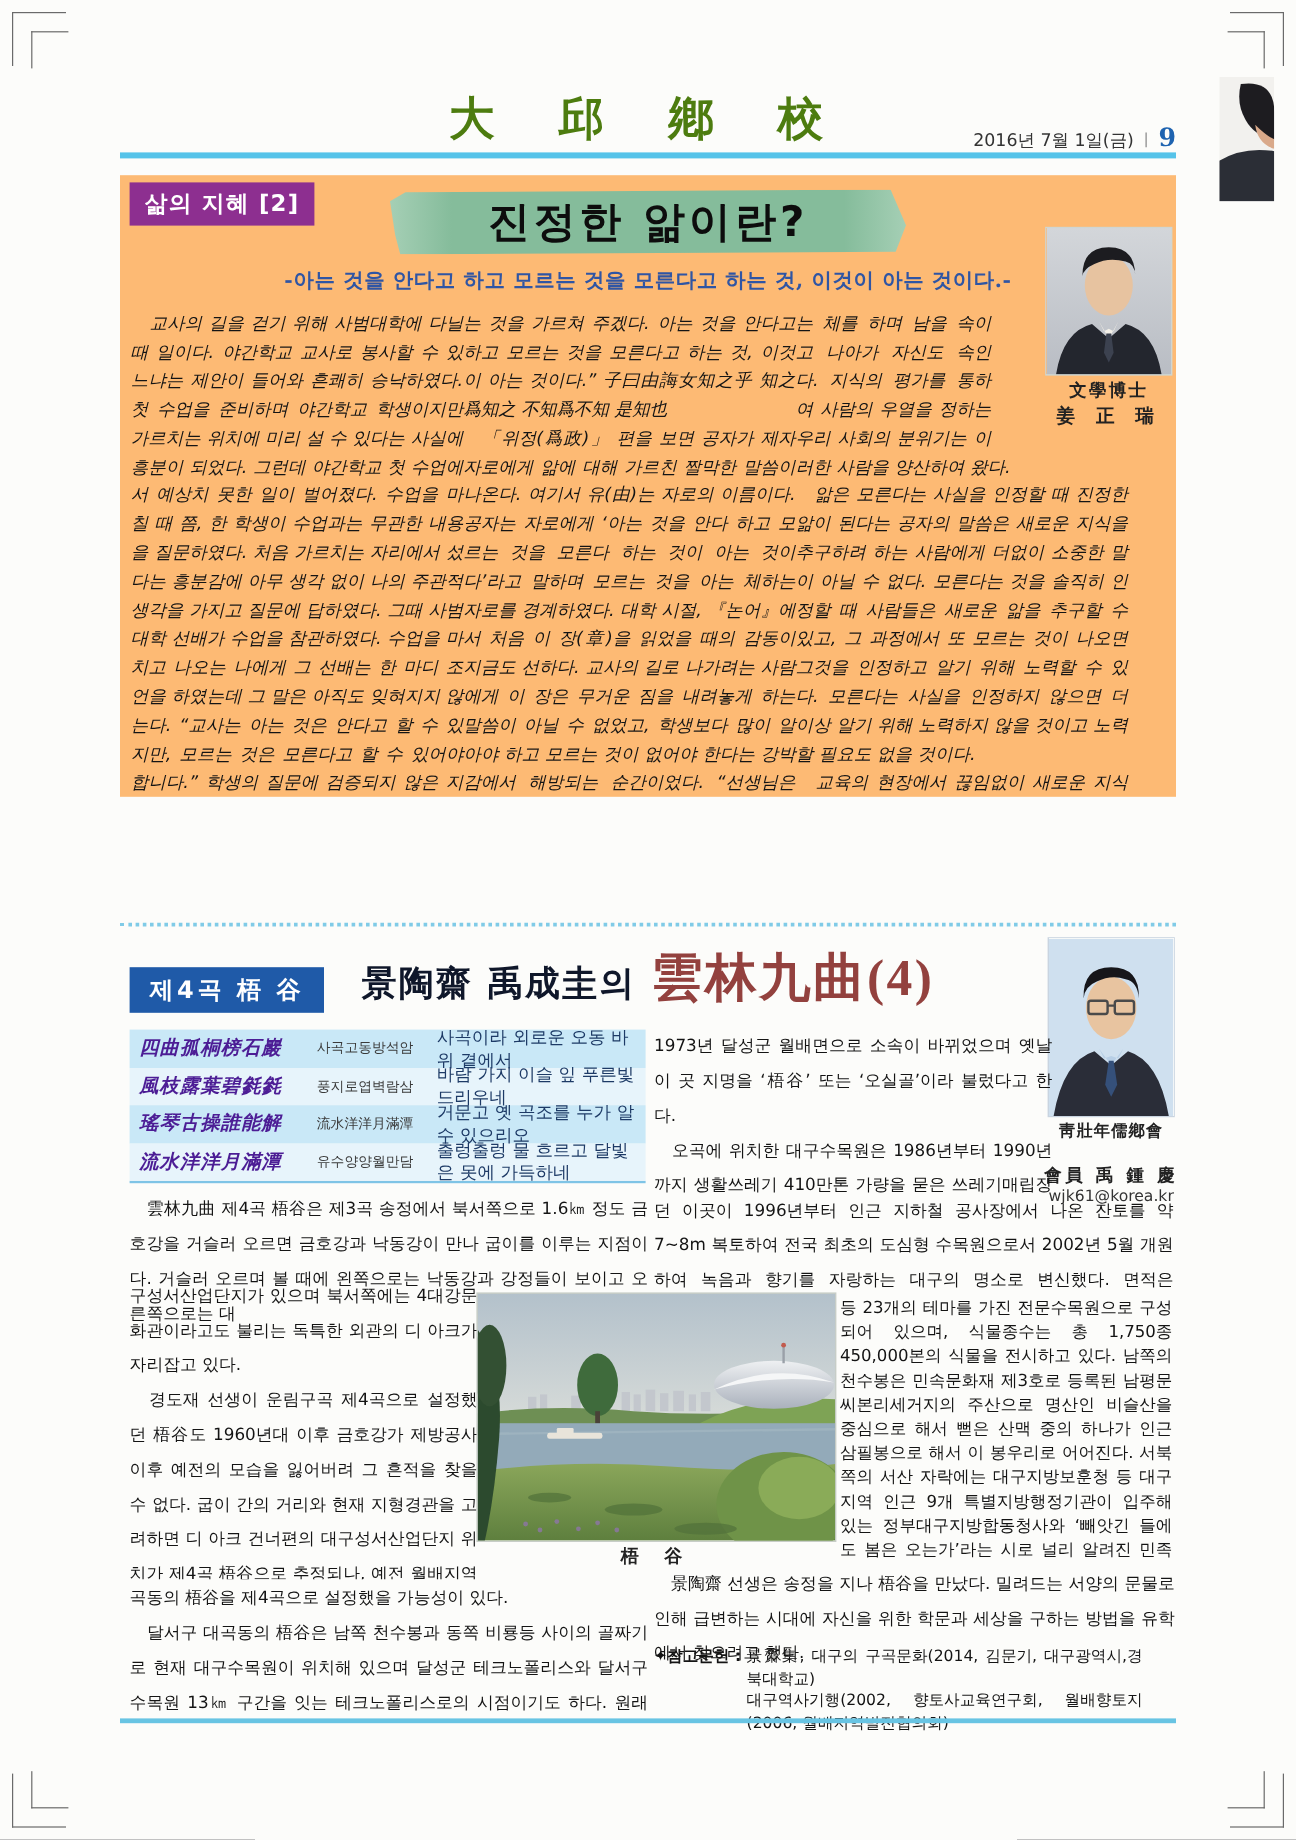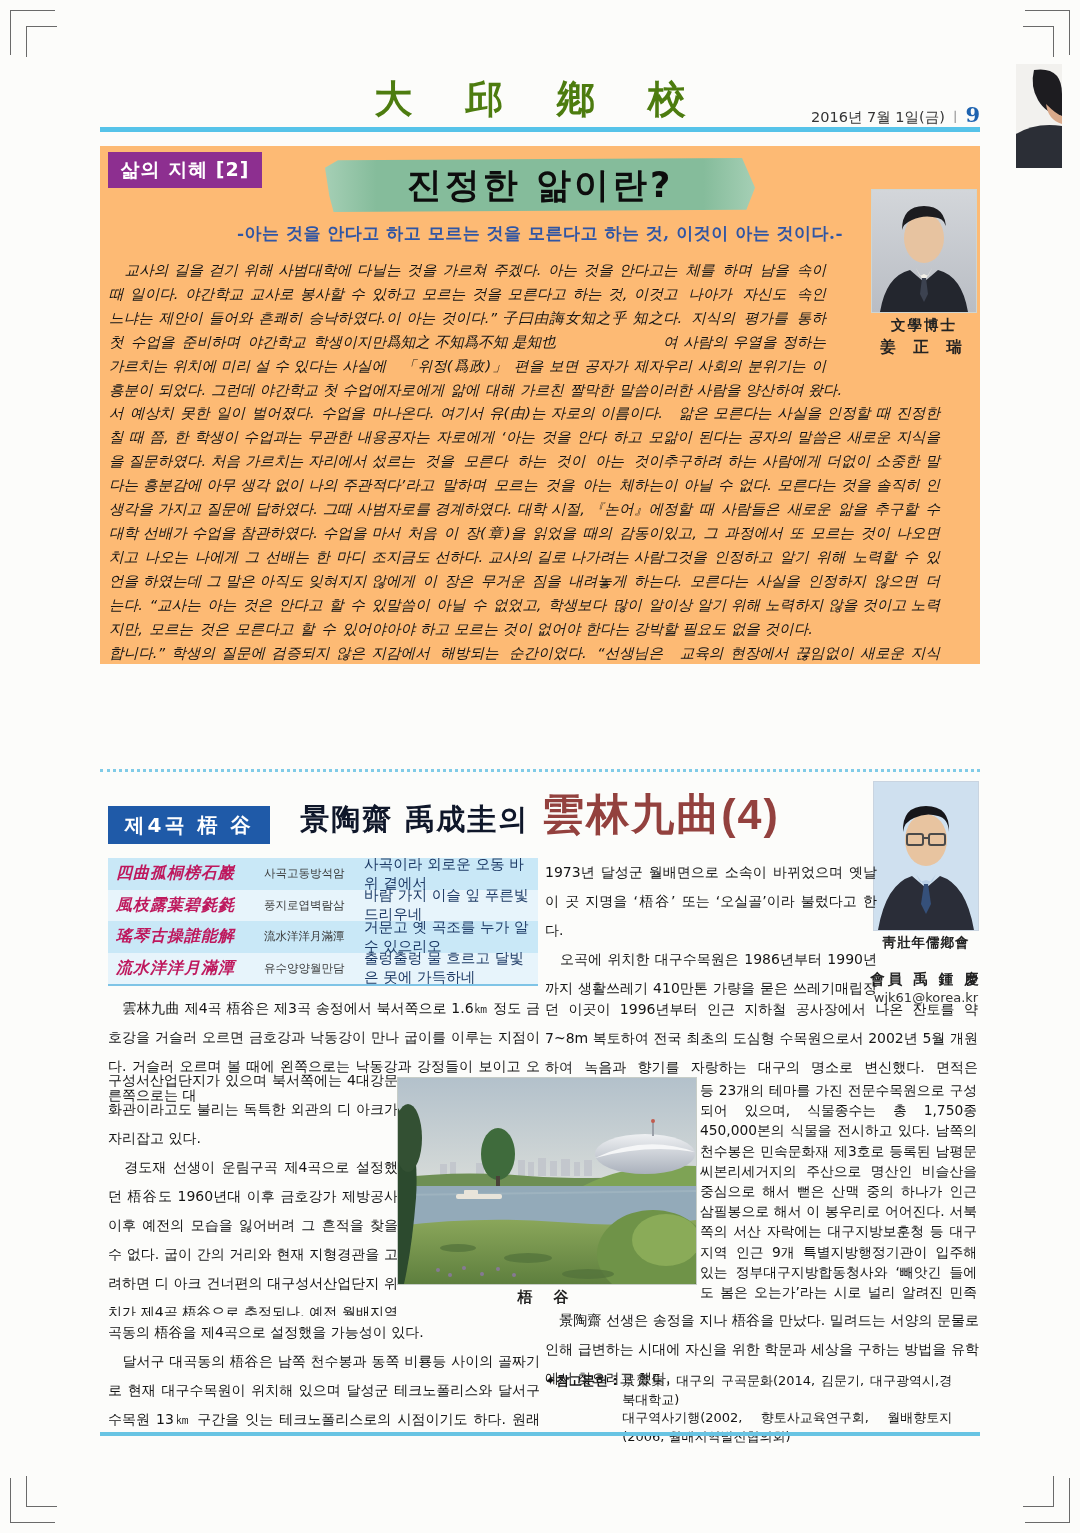--- a/index.html
+++ b/index.html
@@ -49,33 +49,33 @@
   .p1caps .l2{font-size:15.5px;font-weight:bold;letter-spacing:6px;margin-top:2px;}
 
   
   .divider{position:absolute;left:100px;top:769px;width:880px;border-top:3px dotted #80cbe7;}
 
   
   .badge2{position:absolute;left:108px;top:806px;width:162px;height:38px;background:#1f5aa8;color:#fff;
           font-weight:bold;font-size:20px;display:flex;align-items:center;justify-content:center;letter-spacing:3px;}
   .title2{position:absolute;left:260px;top:786px;width:560px;text-align:center;white-space:nowrap;}
   .t2pre{font-family:"DejaVu Serif","Liberation Serif",serif;font-size:29px;font-weight:bold;color:#0f172a;letter-spacing:2px;}
-  .t2main{font-family:Liberation Sans, sans-serif;font-size:43px;font-weight:bold;color:#93413e;margin-left:12px;letter-spacing:2px;}
+  .t2main{font-family:Liberation Serif, serif;font-size:43px;font-weight:bold;color:#93413e;margin-left:12px;letter-spacing:2px;}
   .portrait2{position:absolute;left:874px;top:782px;width:104px;height:148px;overflow:hidden;box-shadow:0 0 0 1px #c9d4e0;}
   .p2caps{position:absolute;left:856px;top:934px;width:140px;text-align:center;color:#222;}
   .p2caps .o{font-size:13.5px;font-weight:bold;letter-spacing:1px;}
   .p2caps .n{font-size:14.5px;font-weight:bold;letter-spacing:3px;margin-top:18px;}
   .p2caps .e{font-size:13px;color:#333;margin-top:1px;letter-spacing:0;}
 
   .poem{position:absolute;left:108px;top:858px;width:430px;border-bottom:2px solid #7fc4e6;}
   .poem-row{display:flex;align-items:center;height:31.5px;padding:0 8px;}
   .poem-row:nth-child(odd){background:#c9e8f7;}
   .poem-row:nth-child(even){background:#e7f4fb;}
   .hanja{width:148px;font-family:"DejaVu Serif","Liberation Serif",serif;font-weight:bold;font-style:italic;
-         color:#be185d;font-size:16px;letter-spacing:1px;}
+         color:#4c1d95;font-size:16px;letter-spacing:1px;}
   .reading{width:100px;font-size:11.5px;color:#3a3a3a;}
   .trans{flex:1;font-size:14.6px;color:#1d3a66;font-weight:500;}
 
   .a2txt{position:absolute;font-size:14px;line-height:29px;text-align:justify;color:#141414;white-space:pre-line;}
   .l1b{left:108px;top:994px;width:432px;}
   .l2b{left:108px;top:1066px;width:290px;height:250px;overflow:hidden;}
   .l3b{left:108px;top:1318px;width:432px;height:112px;overflow:hidden;}
   .r1b{left:545px;top:858px;width:332px;height:138px;overflow:hidden;}
   .r2b{left:545px;top:995px;width:433px;height:84px;overflow:hidden;}
   .r3b{left:700px;top:1080px;width:277px;height:224px;overflow:hidden;font-size:13.8px;line-height:20.2px;}

